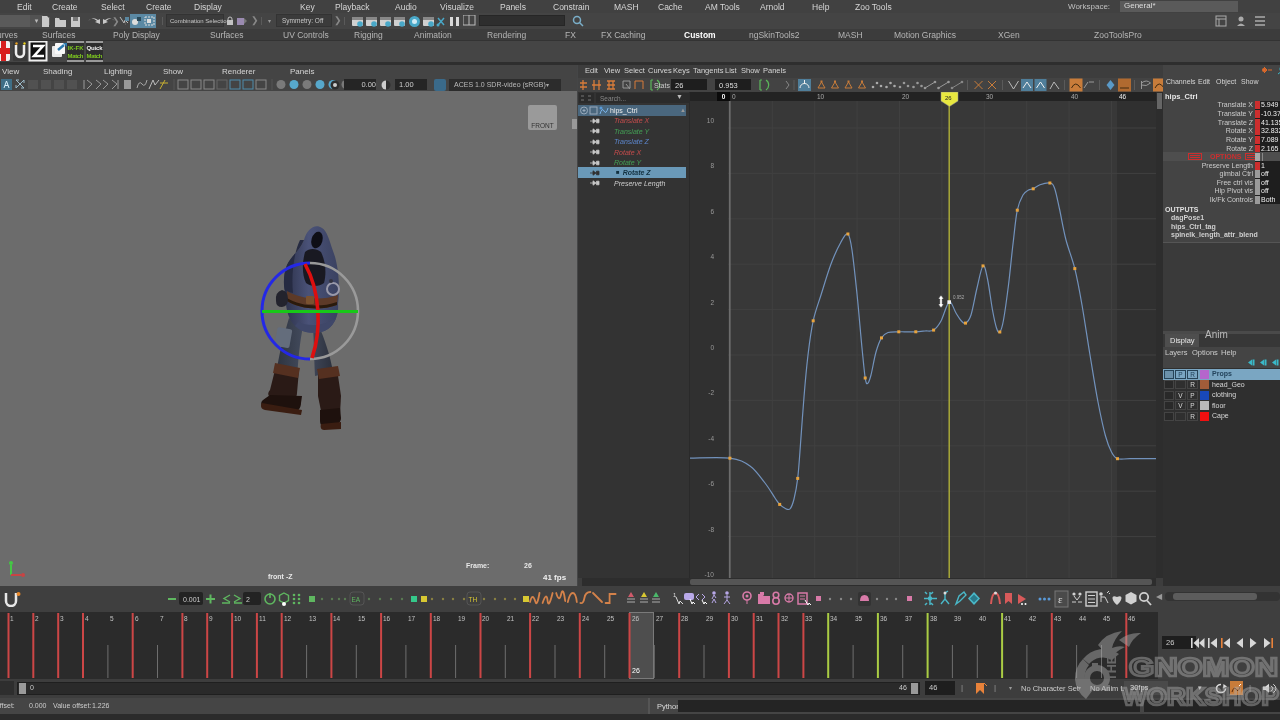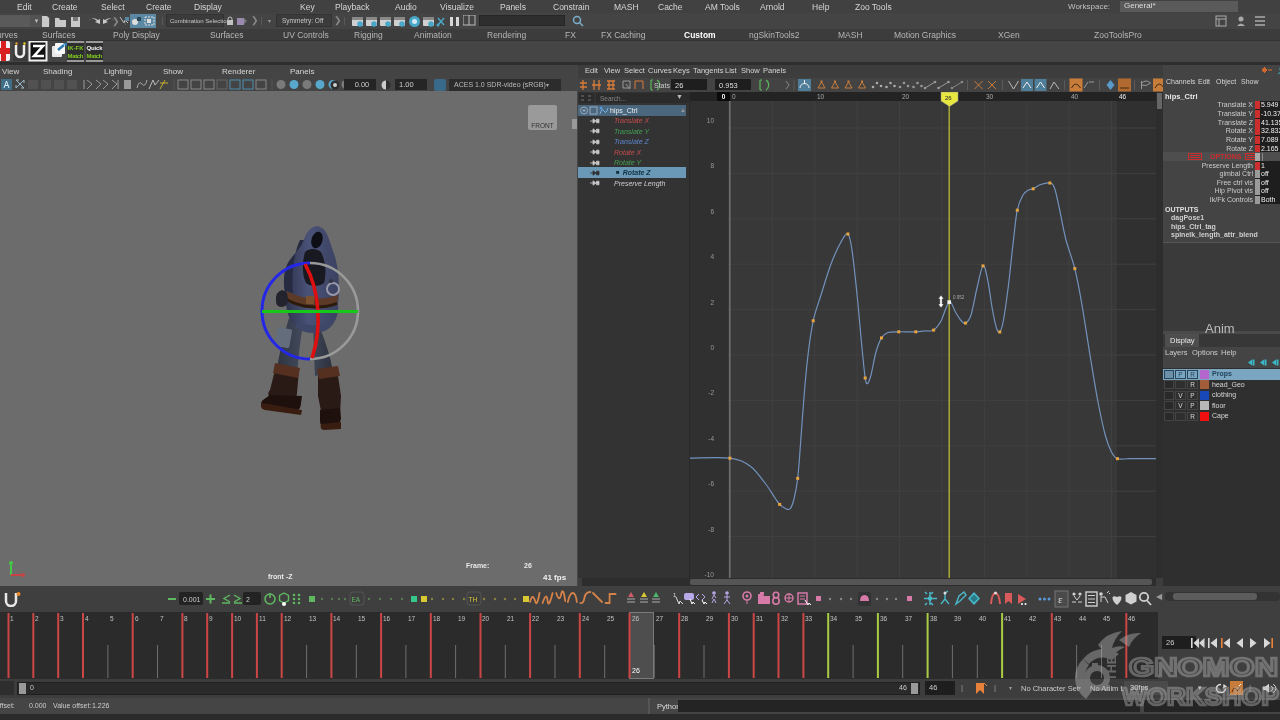--- a/index.html
+++ b/index.html
@@ -202,21 +202,21 @@
 <circle cx="294" cy="6.5" r="4.5" fill="#57a8cc"></circle>
 <circle cx="307" cy="6.5" r="4.5" fill="#7a7a7a"></circle>
 <circle cx="320" cy="6.5" r="4.5" fill="#57a8cc"></circle>
 <circle cx="333" cy="6.5" r="4.5" fill="#57a8cc"></circle>
 <circle cx="346" cy="6.5" r="4.5" fill="#7a7a7a"></circle>
 </svg>
 <svg class="a" style="left:330px;top:15px" width="12" height="10">
       <circle cx="5" cy="5" r="4.5" fill="#2e2e2e"></circle>
       <circle cx="5" cy="5" r="2" fill="#ccc"></circle>
     </svg>
-<div class="a tx" style="left:344px;top:14px;width:32px;height:11px;background:#252525;color:#ccc;font-size:7.5px;text-align:center;padding:1px 0 0 4px">0.00</div>
+<div class="a tx" style="left:344px;top:14px;width:32px;height:11px;background:#252525;color:#ccc;font-size:7.5px;text-align:right;padding:1px 0 0 4px">0.00</div>
 <svg class="a" style="left:381px;top:15px" width="12" height="10">
       <circle cx="5" cy="5" r="4.5" fill="#2e2e2e"></circle>
       <path d="M5 0.5 a4.5 4.5 0 0 0 0 9 z" fill="#ccc"></path>
     </svg>
 <div class="a tx" style="left:395px;top:14px;width:32px;height:11px;background:#252525;color:#ccc;font-size:7.5px;text-align:left;padding:1px 0 0 4px">1.00</div>
 <div class="a" style="left:434px;top:14px;width:12px;height:12px;background:#3a6a8a;border-radius:2px"></div>
 <div class="a tx" style="left:449px;top:14px;width:112px;height:12px;background:#2c2c2c;color:#bbb;font-size:7px;padding:2px 0 0 5px">ACES 1.0 SDR-video (sRGB)</div>
 <span class="a" style="left:546px;top:16px;color:#aaa;font-size:6px">▾</span>
 </div>
 <div class="a" style="left:0;top:91px;width:577px;height:495px;background:#6c6c6c">
@@ -568,21 +568,21 @@
 <div class="a" style="left:92px;top:131px;width:5px;height:8px;background:#9a9a9a"></div>
 <span class="a tx" style="left:98px;top:131px;font-size:7px;color:#eee">Both</span>
 <span class="a tx" style="left:2px;top:141px;font-size:7px;font-weight:bold;color:#e0e0e0">OUTPUTS</span>
 <span class="a tx" style="left:8px;top:149px;font-size:7px;font-weight:bold;color:#d0d0d0">dagPose1</span>
 <span class="a tx" style="left:8px;top:158px;font-size:7px;font-weight:bold;color:#d0d0d0">hips_Ctrl_tag</span>
 <span class="a tx" style="left:8px;top:166px;font-size:7px;font-weight:bold;color:#d0d0d0">spineIk_length_attr_blend</span>
 <div class="a" style="left:0;top:177px;width:117px;height:89px;background:#3a3a3a;border-top:1px solid #555"></div>
 <div class="a" style="left:0;top:266px;width:117px;height:3px;background:#4a4a4a"></div>
 <div class="a" style="left:0;top:269px;width:117px;height:13px;background:#373737"></div>
 <div class="a tx" style="left:2px;top:269px;width:34px;height:13px;background:#4e4e4e;font-size:7.5px;color:#e8e8e8;padding:2px 0 0 5px">Display</div>
-<span class="a tx" style="left:42px;top:256px;font-size:13px;color:#bbb">Anim</span>
+<span class="a tx" style="left:42px;top:264px;font-size:10px;color:#bbb">Anim</span>
 <span class="a tx" style="left:2px;top:283px;font-size:7.5px;color:#ccc">Layers</span>
 <span class="a tx" style="left:29px;top:283px;font-size:7.5px;color:#ccc">Options</span>
 <span class="a tx" style="left:58px;top:283px;font-size:7.5px;color:#ccc">Help</span>
 <svg class="a" style="left:84px;top:293px" width="33" height="9">
       <g fill="#3ab8c8">
         <path d="M1 4.5 l4 -3 v6 z"></path>
         <rect x="5.5" y="1.5" width="2" height="6"></rect>
         <path d="M13 4.5 l4 -3 v6 z"></path>
         <rect x="17.5" y="1.5" width="2" height="6"></rect>
         <path d="M25 4.5 l4 -3 v6 z"></path>

